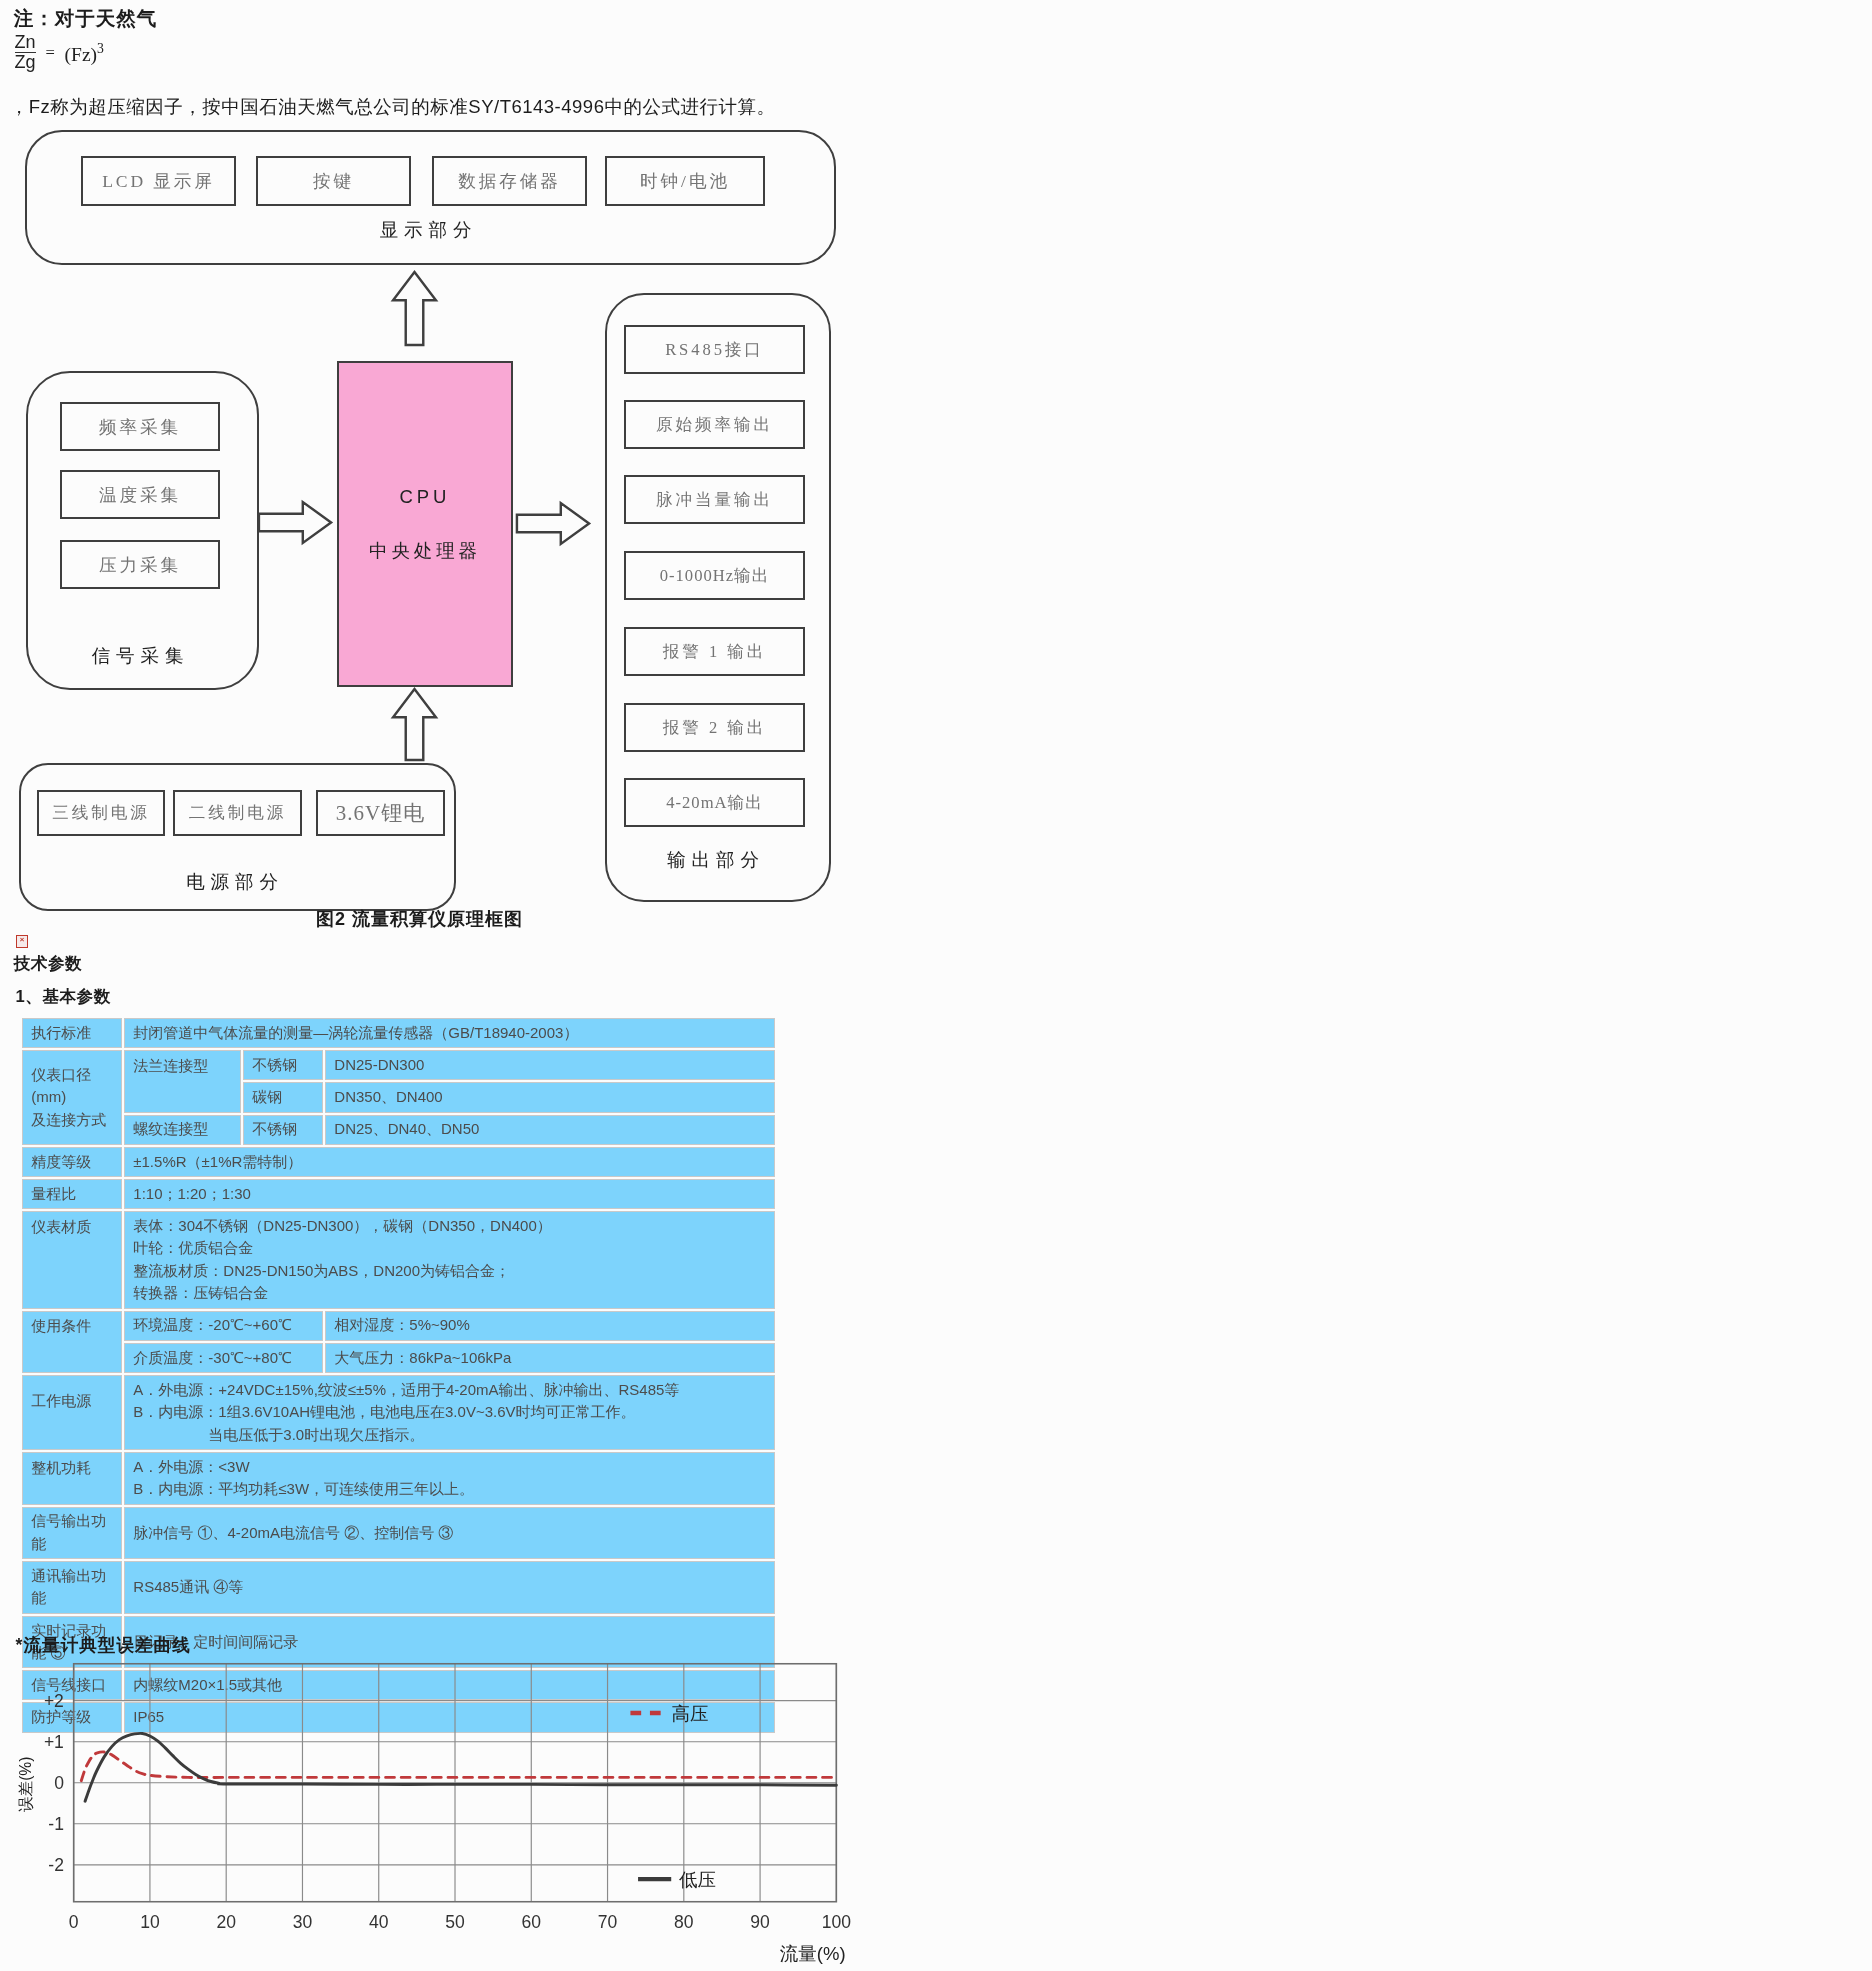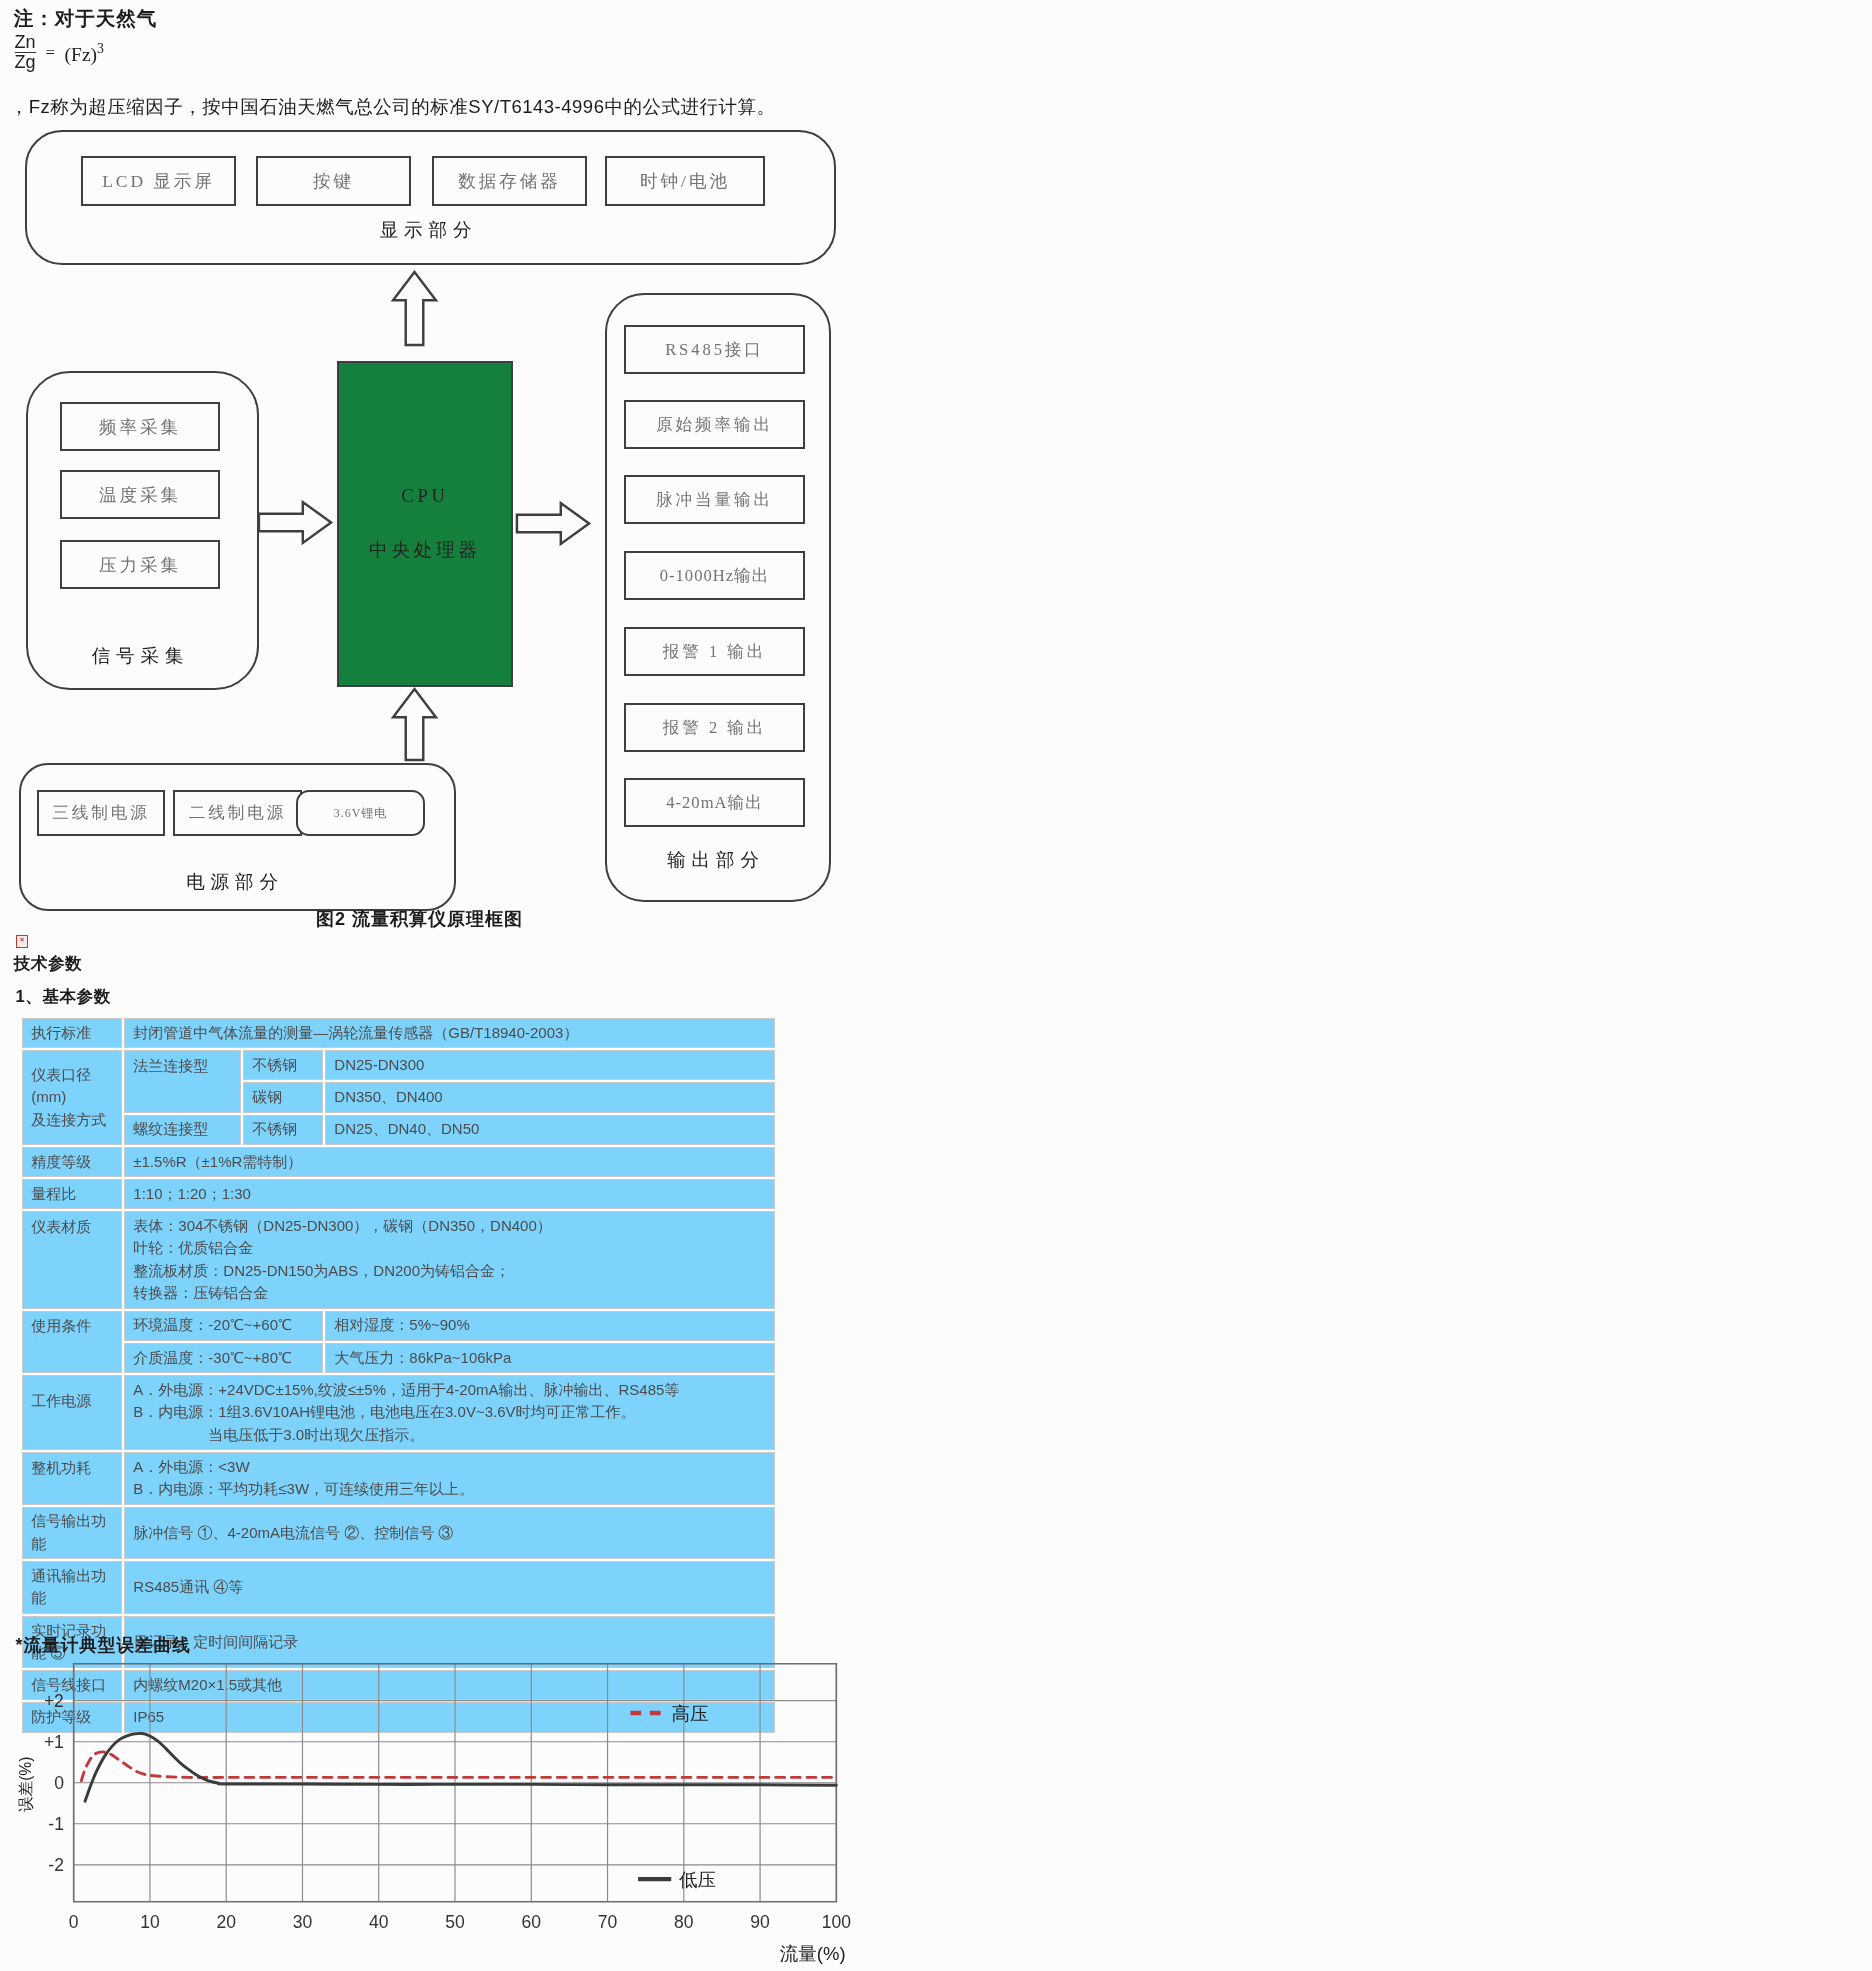--- a/index.html
+++ b/index.html
@@ -23,23 +23,23 @@
   .dbox{
     position:absolute;border:2px solid #3f3f3f;background:#fcfcfc;
     display:flex;align-items:center;justify-content:center;
     font-family:"Liberation Serif",serif;font-size:17.6px;color:#737373;letter-spacing:2.9px;white-space:nowrap;
   }
   .sect-label{
     position:absolute;text-align:center;font-family:"Liberation Serif",serif;
     font-size:18.5px;color:#222;letter-spacing:5.9px;
   }
   .cpu-box{
-    position:absolute;border:2px solid #3f3f3f;background:#15803d;
+    position:absolute;border:2px solid #3f3f3f;background:#f9a8d4;
     display:flex;flex-direction:column;align-items:center;justify-content:center;gap:30px;
-    font-family:Liberation Serif, serif;font-size:18.5px;color:#222;letter-spacing:3.9px;
+    font-family:Liberation Sans, sans-serif;font-size:18.5px;color:#222;letter-spacing:3.9px;
   }
   .fig-caption{position:absolute;font-size:18px;font-weight:bold;letter-spacing:1px;}
   .arrow-svg{position:absolute;overflow:visible;}
   
   .h-small{font-size:16.6px;font-weight:bold;letter-spacing:0.5px;}
   .broken-img{
     width:10.7px;height:10.7px;border:1px solid #c0392b;display:inline-block;
     font-size:7.8px;line-height:8.8px;color:#c0392b;text-align:center;font-weight:bold;background:#f6eaea;
   }
   
@@ -110,21 +110,21 @@
   <div class="dbox" style="left:624px;top:348px;width:177px;height:45px;font-size:16.6px;">脉冲当量输出</div>
   <div class="dbox" style="left:624px;top:424px;width:177px;height:45px;font-size:16.6px;letter-spacing:1px;">0-1000Hz输出</div>
   <div class="dbox" style="left:624px;top:500px;width:177px;height:45px;font-size:16.6px;">报警 1 输出</div>
   <div class="dbox" style="left:624px;top:576px;width:177px;height:45px;font-size:16.6px;">报警 2 输出</div>
   <div class="dbox" style="left:624px;top:651px;width:177px;height:45px;font-size:16.6px;letter-spacing:1px;">4-20mA输出</div>
   <div class="sect-label" style="left:605px;top:720px;width:222px;">输出部分</div>
 
   <div class="sect" style="left:18.5px;top:636px;width:433px;height:144px;border-radius:29px;"></div>
   <div class="dbox" style="left:37px;top:663px;width:124px;height:42px;font-size:16.6px;">三线制电源</div>
   <div class="dbox" style="left:173px;top:663px;width:125px;height:42px;font-size:16.6px;">二线制电源</div>
-  <div class="dbox" style="left:296px;top:663px;width:125px;height:42px;font-size:12px;letter-spacing:1px;border-radius:13px;">3.6V锂电</div>
+  <div class="dbox" style="left:316px;top:663px;width:125px;height:42px;font-size:21px;letter-spacing:1px;">3.6V锂电</div>
   <div class="sect-label" style="left:18.5px;top:731px;width:433px;margin-top:11px;">电源部分</div>
 
   <svg class="arrow-svg" style="left:385px;top:559px;" width="59" height="76" viewBox="0 0 60 78">
     <polygon points="30,3 8,32 21,32 21,76 39,76 39,32 52,32" fill="#fcfcfc" stroke="#3f3f3f" stroke-width="2.5"></polygon>
   </svg>
 
   <div class="fig-caption" style="left:244px;top:780px;width:351px;text-align:center;">图2  流量积算仪原理框图</div>
 </div>
 
 <span class="abs broken-img" style="left:15.6px;top:935px;">×</span>

